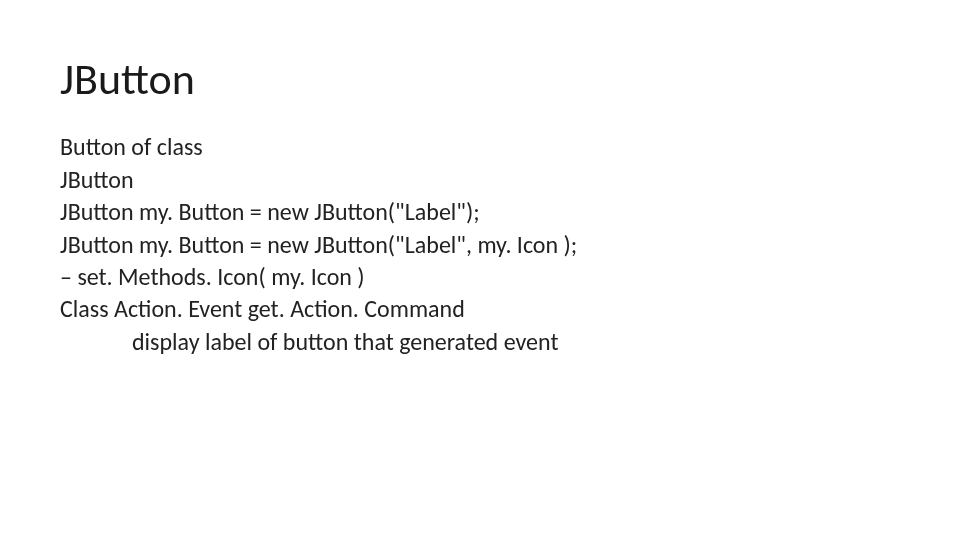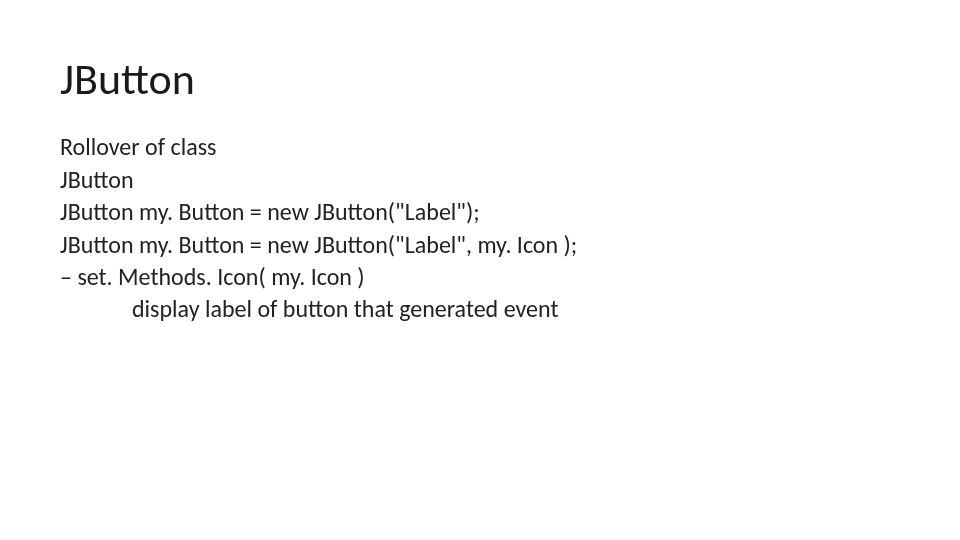--- a/index.html
+++ b/index.html
@@ -37,20 +37,21 @@
     padding-left: 72px;
   }
 </style>
 </head>
 <body>
 
 <div class="slide">
   <h1 class="title">JButton</h1>
 
   <div class="body">
-    <span class="line">Rollover of class</span>
+    <span class="line">Button of class</span>
     <span class="line">JButton</span>
     <span class="line">JButton my. Button = new JButton("Label");</span>
     <span class="line">JButton my. Button = new JButton("Label", my. Icon );</span>
     <span class="line">– set. Methods. Icon( my. Icon )</span>
+    <span class="line">Class Action. Event get. Action. Command</span>
     <span class="line indent">display label of button that generated event</span>
   </div>
 </div>
 
 </body></html>

